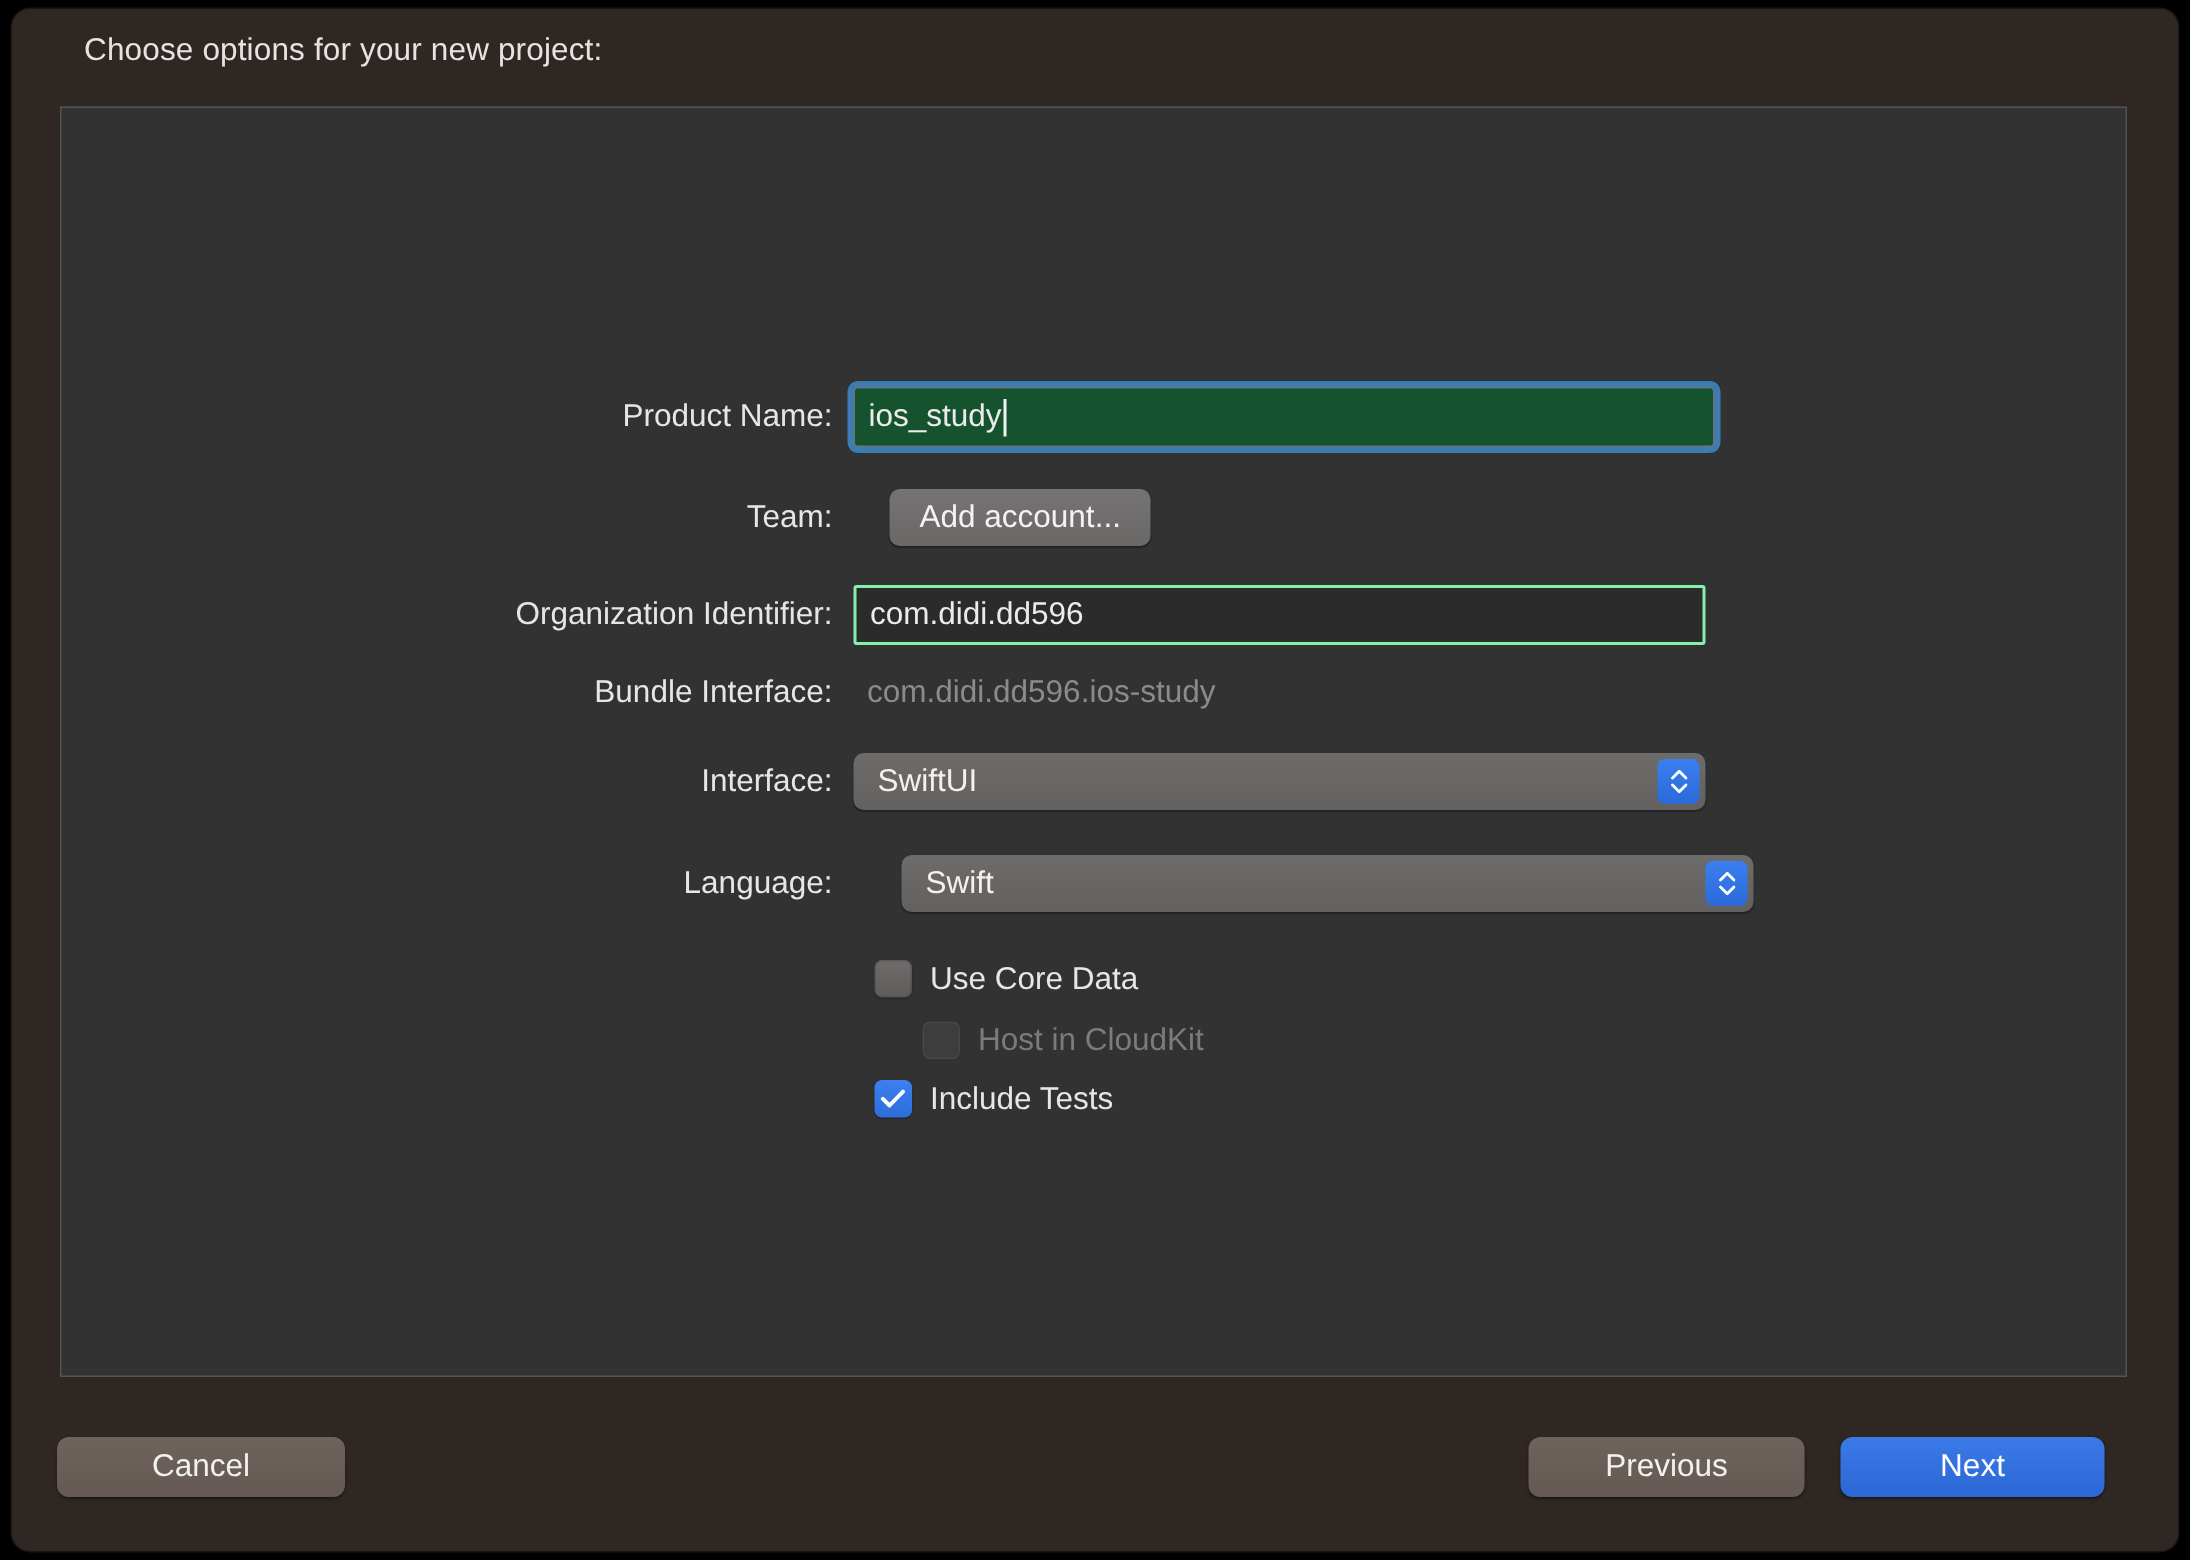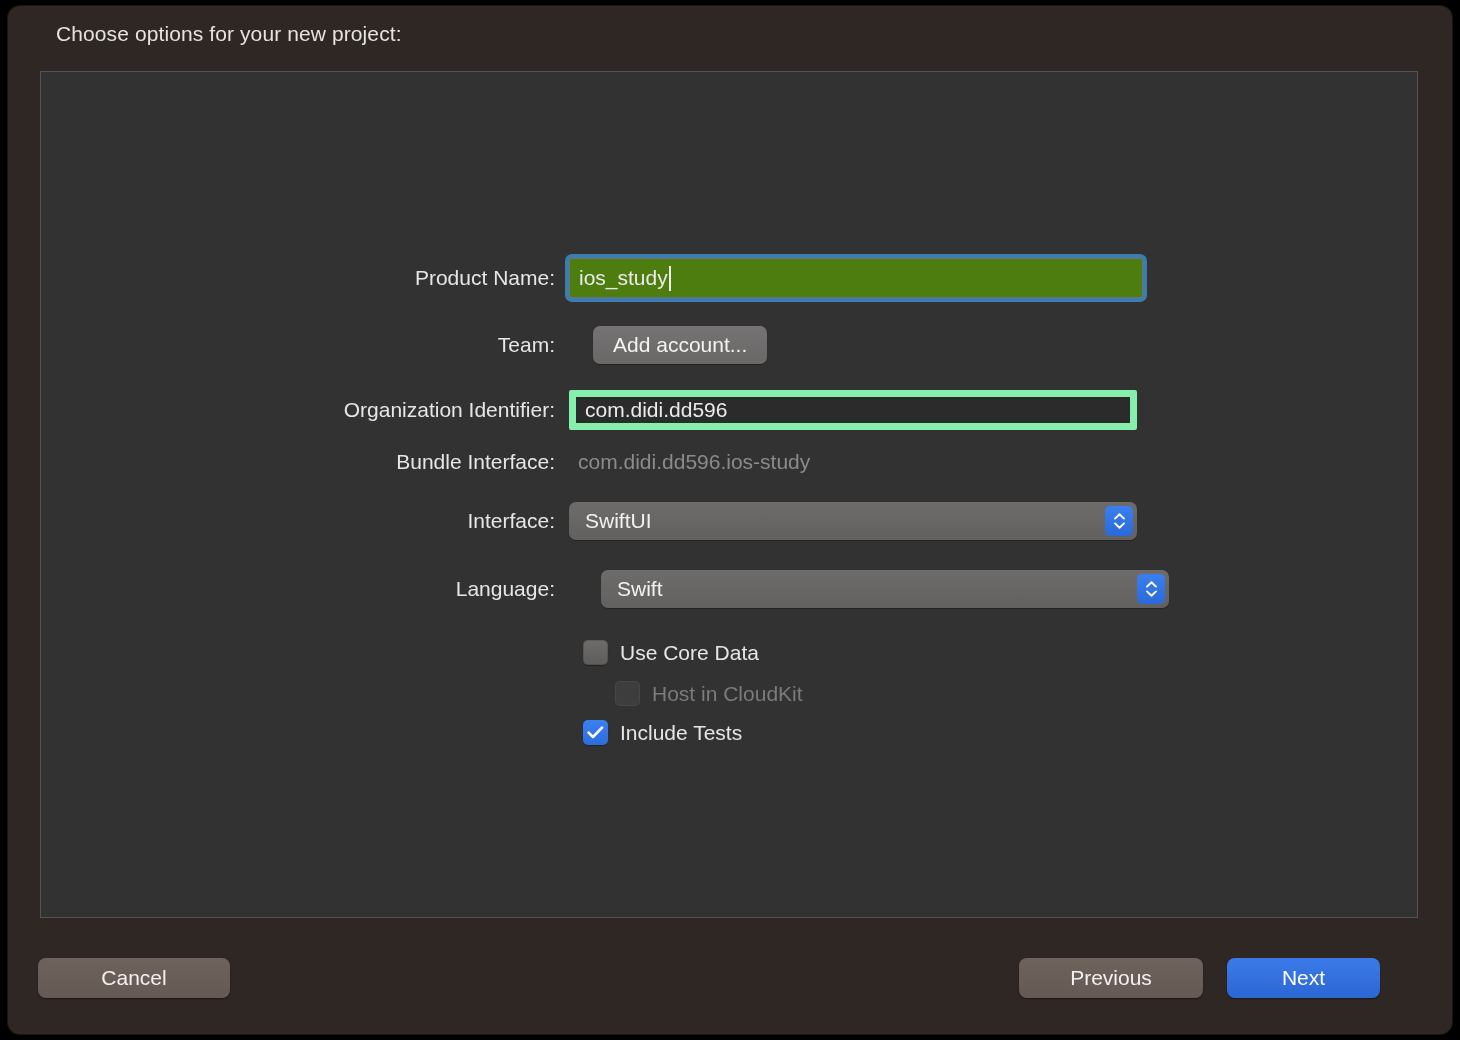--- a/index.html
+++ b/index.html
@@ -73,33 +73,33 @@
     color: #e8e6e4;
     white-space: nowrap;
     box-sizing: border-box;
   }
 
   
   .field {
     box-sizing: border-box;
     height: 40px;
     background: #2b2b2b;
-    border: 7px solid #86efac;
+    border: 2px solid #86efac;
     border-radius: 2px;
     display: flex;
     align-items: center;
     padding: 0 9px;
     font-size: 21px;
     color: #eceaea;
     position: relative;
   }
 
   .field.focused {
     width: 574px;
-    background: #4d7c0f;
+    background: #14532d;
     border: 1px solid #6c7378;
     box-shadow: 0 0 0 4px #3c7cb0;
     border-radius: 3px;
   }
 
   .field.plain {
     width: 568px;
   }
 
   .caret {
@@ -323,15 +323,15 @@
         <span class="check-label">Include Tests</span>
       </div>
 
     </div>
   </div>
 
   <button class="bottom-btn btn-gray" style="left:30px; top:952px; width:192px;">Cancel</button>
 
   <button class="bottom-btn btn-gray" style="left:1011px; top:952px; width:184px;">Previous</button>
 
-  <button class="bottom-btn btn-blue" style="left:1219px; top:952px; width:153px;">Next</button>
+  <button class="bottom-btn btn-blue" style="left:1219px; top:952px; width:176px;">Next</button>
 
 </div>
 
 </body></html>

